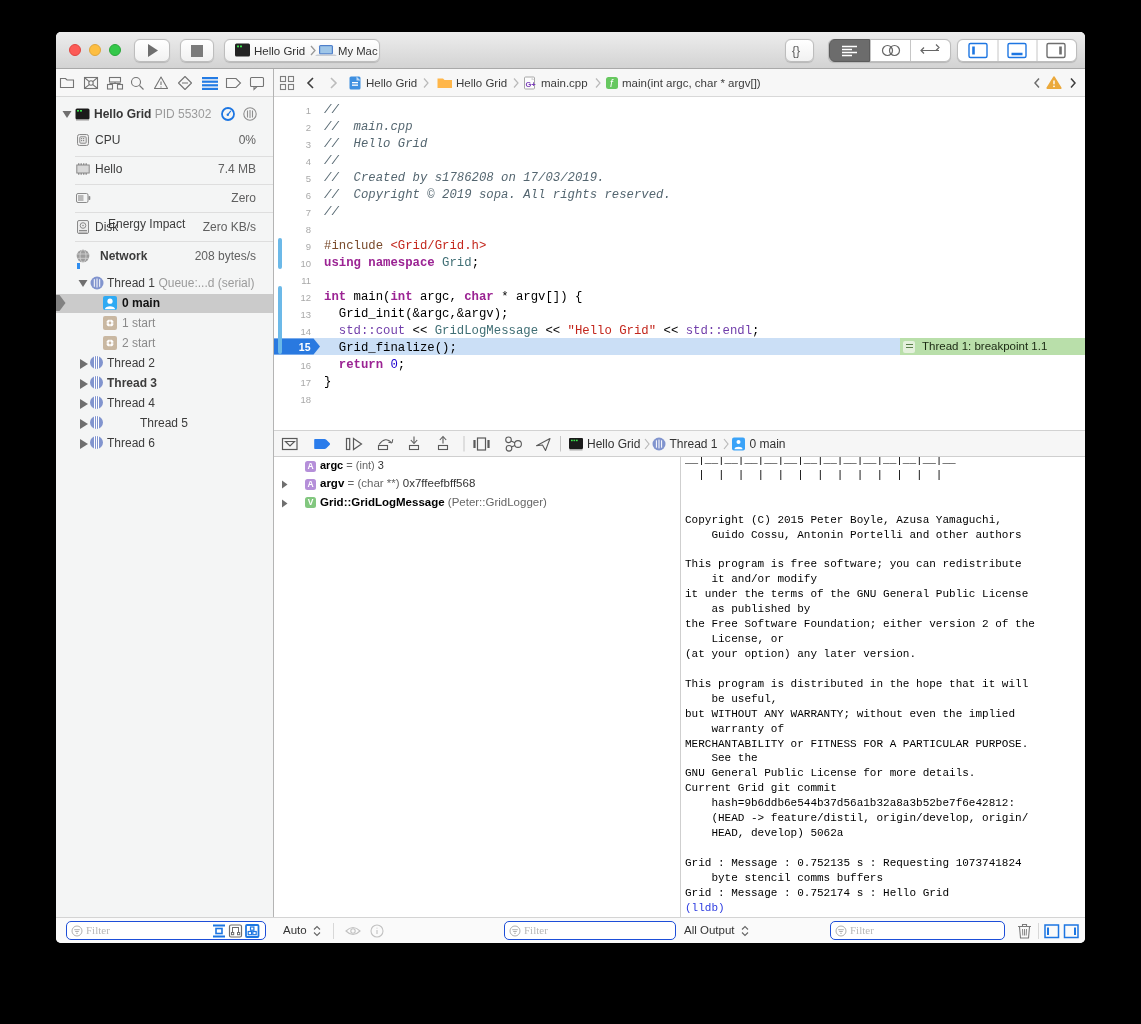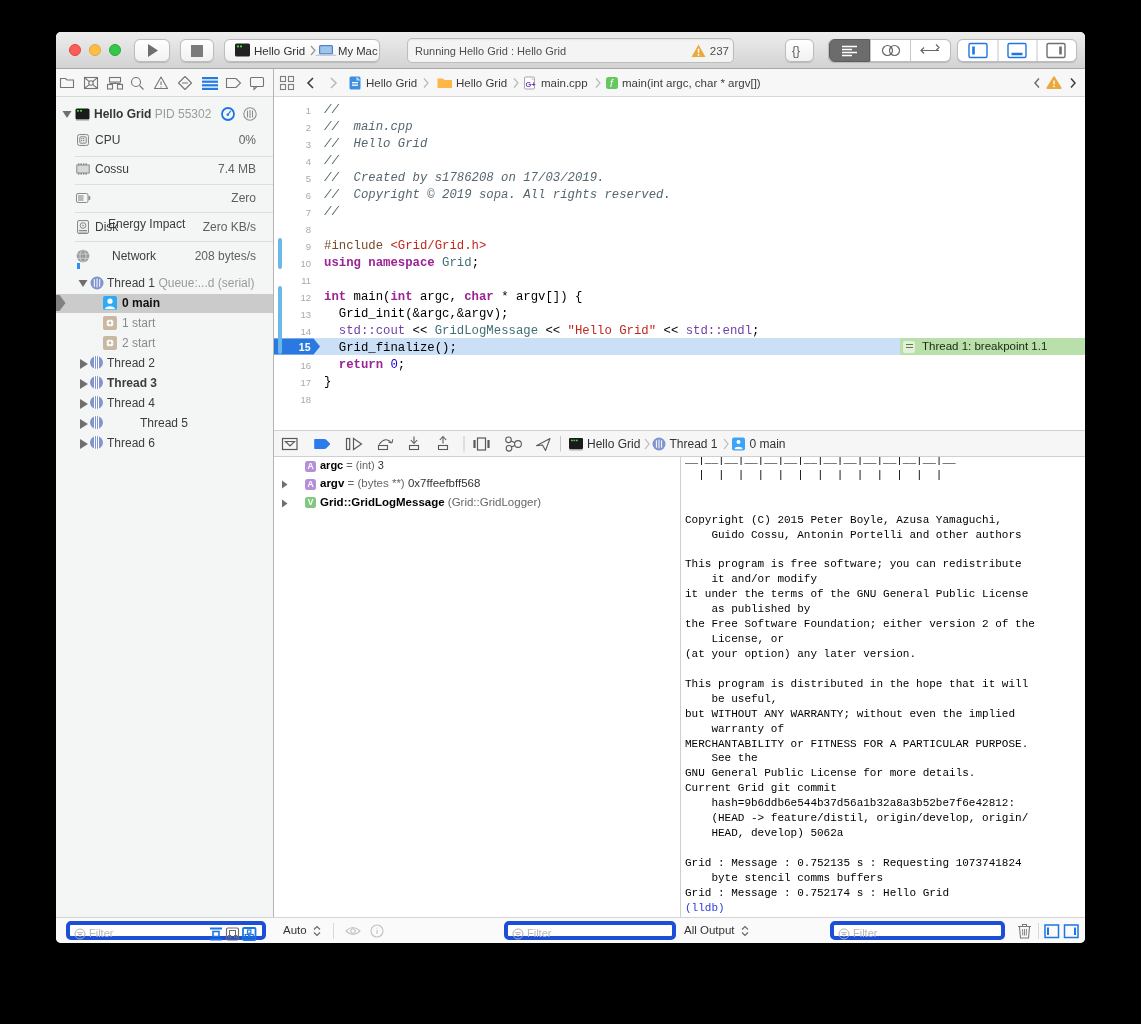--- a/index.html
+++ b/index.html
@@ -26,22 +26,22 @@
 
 #editor { position:absolute; left:218px; top:65px; width:811px; height:333.5px; background:#fff; overflow:hidden; }
 #debugbar { position:absolute; left:218px; top:398px; width:811px; height:27px;
   background:#f6f6f6; border-top:1px solid #d2d2d2; border-bottom:1px solid #cfcfcf; }
 #varsview { position:absolute; left:218px; top:425px; width:406px; height:460px; background:#fff; }
 #console { position:absolute; left:624px; top:425px; width:405px; height:460px; background:#fff; overflow:hidden; }
 #vdiv2 { position:absolute; left:624px; top:425px; width:1px; height:486px; background:#cfcfcf; }
 
 #bottombar { position:absolute; left:0; top:885px; width:1029px; height:26px;
   background:#fafafa; border-top:1px solid #d4d4d4; }
-.filterfield { position:absolute; top:3px; height:19px; border:4px solid #1d4ed8; border-radius:5px;
-  background:#fff; color:#b8b8b8; font-size:11px; line-height:17px; }
+.filterfield { position:absolute; top:3px; height:19px; border:1px solid #1d4ed8; border-radius:5px;
+  background:#fff; color:#b8b8b8; font-size:11px; line-height:17px;font-family:Liberation Serif, serif; }
 pre { font-family:"Liberation Mono", monospace; }
 .cm { color:#546670; font-style:italic; }
 .pp { color:#78492a; }
 .str { color:#c3261c; }
 .kw { color:#9b2393; font-weight:bold;text-align:right; }
 .ty { color:#3f6e74; }
 .sys { color:#703daa; }
 .num { color:#1c00cf; }
 .trow { height:16px; line-height:16px;padding-left:36px; }
 .trow::before { content:""; position:absolute; left:24px; top:4px;
@@ -77,30 +77,20 @@
           <rect x="15" y="5.5" width="2" height="1.8" fill="#3be34d"></rect>
         <text x="29" y="15" font-size="11.5" fill="#333">Hello Grid</text>
         <path d="M86 6 L90 10.5 L86 15" stroke="#9a9a9a" stroke-width="1.3" fill="none"></path>
         <rect x="94" y="5" width="14" height="9.5" rx="1.5" fill="#4f7fca"></rect>
         <rect x="95.2" y="6.2" width="11.6" height="7.1" fill="#9fc6e8"></rect>
         <path d="M92 14.5 L110 14.5 L112 16 L90 16 Z" fill="#c9cdd3"></path>
         <text x="113" y="15" font-size="11.3" fill="#333">My Mac</text>
       </svg>
     </div>
 
-    <div style="position:absolute; left:351px; top:6px; width:327px; height:25px; background:#f4f4f4;
-      border:1px solid #bdbdbd; border-radius:5px; box-shadow:inset 0 1px 2px rgba(0,0,0,0.06);">
-      <div style="position:absolute; left:7px; top:6px; font-size:11px; color:#4e4e4e;">Running Hello Grid : Hello Grid</div>
-      <svg style="position:absolute; right:27px; top:5px;" width="15" height="14" viewBox="0 0 15 14">
-        <path d="M7.5 0.5 L14.5 13 L0.5 13 Z" fill="#eba93c"></path>
-        <rect x="6.8" y="4.5" width="1.5" height="4.5" rx="0.7" fill="#fff"></rect>
-        <circle cx="7.55" cy="10.8" r="0.95" fill="#fff"></circle>
-      </svg>
-      <div style="position:absolute; right:4px; top:6px; font-size:11.5px; color:#4e4e4e;">237</div>
-    </div>
 
     <div class="tbtn" style="left:729px; width:29px;">
       <svg width="27" height="21" viewBox="0 0 27 21">
           <text x="6" y="15" font-size="12" fill="#595959">{}</text>
         </svg>
     </div>
 
     <div class="tbtn" style="left:772px; width:123px; background:#fff;">
       <div style="position:absolute; left:0; top:-1px; width:41px; height:23px; background:#6c6c6c; border-radius:6px 0 0 6px; border:1px solid #5c5c5c;">
         <svg width="39" height="21" viewBox="0 0 39 21">
@@ -269,21 +259,21 @@
             <rect x="2" y="0.3" width="1.4" height="1.7"></rect>
             <rect x="4.5" y="0.3" width="1.4" height="1.7"></rect>
             <rect x="7" y="0.3" width="1.4" height="1.7"></rect>
             <rect x="9.5" y="0.3" width="1.4" height="1.7"></rect>
         <rect x="2" y="10" width="1.4" height="1.7"></rect>
             <rect x="4.5" y="10" width="1.4" height="1.7"></rect>
             <rect x="7" y="10" width="1.4" height="1.7"></rect>
             <rect x="9.5" y="10" width="1.4" height="1.7"></rect>
           </g>
       </svg>
-      <span style="position:absolute; left:39px;">Cossu</span>
+      <span style="position:absolute; left:39px;">Hello</span>
         <span class="sval">7.4 MB</span>
     </div>
     <div class="ssep" style="top:87px;"></div>
     <div class="srow" style="top:92.5px; height:17px; line-height:17px;">
       <svg class="abs" style="left:20px; top:3px;" width="15" height="10" viewBox="0 0 15 10">
         <rect x="0.5" y="0.5" width="11.5" height="9" rx="1.5" fill="none" stroke="#8a8a8a"></rect>
         <rect x="2" y="2" width="5.5" height="6" fill="#b9b9b9"></rect>
         <rect x="12.5" y="3" width="1.8" height="4" rx="0.8" fill="#8a8a8a"></rect>
       </svg>
       <span style="position:absolute; left:52px;margin-top:26px;">Energy Impact</span>
@@ -303,21 +293,21 @@
     </div>
     <div class="ssep" style="top:143.5px;"></div>
     <div class="srow" style="top:150.5px; height:17px; line-height:17px;">
       <svg class="abs" style="left:20px; top:1px;" width="14" height="14" viewBox="0 0 14 14">
         <circle cx="7" cy="7" r="6.3" fill="#9c9c9c"></circle>
         <g fill="none" stroke="#d6d6d6" stroke-width="0.8">
             <ellipse cx="7" cy="7" rx="3" ry="6.3"></ellipse>
             <path d="M1 5 L13 5 M1 9.3 L13 9.3"></path>
           </g>
       </svg>
-      <span style="position:absolute; left:56px;">Network</span>
+      <span style="position:absolute; left:44px;font-weight:bold;">Network</span>
         <span class="sval">208 bytes/s</span>
     </div>
     <div class="abs" style="left:21px; top:166px; width:3px; height:6px; background:#2f8ef0;"></div>
 
     <div class="srow" style="top:178px; height:16px; line-height:16px;">
       <svg class="abs" style="left:22px; top:4px;" width="10" height="9" viewBox="0 0 10 9">
           <path d="M0.5 1 L9.5 1 L5 8 Z" fill="#6f6f6f"></path>
         </svg>
       <svg class="abs" style="left:34px; top:1px;" width="14" height="14" viewBox="0 0 14 14">
         <circle cx="7" cy="7" r="6.5" fill="#8194ce"></circle>
@@ -489,28 +479,28 @@
   <div id="varsview">
     <div class="abs" style="left:0; top:0; width:406px; height:19px;">
       <div class="abs" style="left:31px; top:3.5px; width:11px; height:11px; border-radius:2.5px; background:#b58fd9; color:#fff; font-size:8.5px; font-weight:bold; text-align:center; line-height:11px;">A</div>
       <span class="abs" style="left:46px; top:2px; font-size:11px; color:#000; font-weight:bold;">argc <span style="font-weight:normal; color:#666;">= (int)</span> <span style="font-weight:normal; color:#333;">3</span></span>
     </div>
     <div class="abs" style="left:0; top:18.3px; width:406px; height:19px;">
       <svg class="abs" style="left:7px; top:5px;" width="7" height="9" viewBox="0 0 7 9">
           <path d="M1 0.5 L6.5 4.5 L1 8.5 Z" fill="#6f6f6f"></path>
         </svg>
       <div class="abs" style="left:31px; top:3.5px; width:11px; height:11px; border-radius:2.5px; background:#b58fd9; color:#fff; font-size:8.5px; font-weight:bold; text-align:center; line-height:11px;">A</div>
-      <span class="abs" style="left:46px; top:2px; font-size:11.5px; color:#000; font-weight:bold;">argv <span style="font-weight:normal; color:#666;">= (bytes **)</span> <span style="font-weight:normal; color:#333;">0x7ffeefbff568</span></span>
+      <span class="abs" style="left:46px; top:2px; font-size:11.5px; color:#000; font-weight:bold;">argv <span style="font-weight:normal; color:#666;">= (char **)</span> <span style="font-weight:normal; color:#333;">0x7ffeefbff568</span></span>
     </div>
     <div class="abs" style="left:0; top:36.6px; width:406px; height:19px;">
       <svg class="abs" style="left:7px; top:5px;" width="7" height="9" viewBox="0 0 7 9">
           <path d="M1 0.5 L6.5 4.5 L1 8.5 Z" fill="#6f6f6f"></path>
         </svg>
       <div class="abs" style="left:31px; top:3.5px; width:11px; height:11px; border-radius:2.5px; background:#82c77f; color:#fff; font-size:8.5px; font-weight:bold; text-align:center; line-height:11px;">V</div>
-      <span class="abs" style="left:46px; top:2px; font-size:11.5px; color:#000; font-weight:bold;">Grid::GridLogMessage <span style="font-weight:normal; color:#666;">(Grid::GridLogger)</span></span>
+      <span class="abs" style="left:46px; top:2px; font-size:11.5px; color:#000; font-weight:bold;">Grid::GridLogMessage <span style="font-weight:normal; color:#666;">(Peter::GridLogger)</span></span>
     </div>
   </div>
   <div id="console">
     <pre style="margin:-4px 0 0 5px; font-size:11px; line-height:14.92px; font-weight:normal; color:#000;">__|__|__|__|__|__|__|__|__|__|__|__|__|__
   |  |  |  |  |  |  |  |  |  |  |  |  |
 
 
 Copyright (C) 2015 Peter Boyle, Azusa Yamaguchi,
     Guido Cossu, Antonin Portelli and other authors
 

